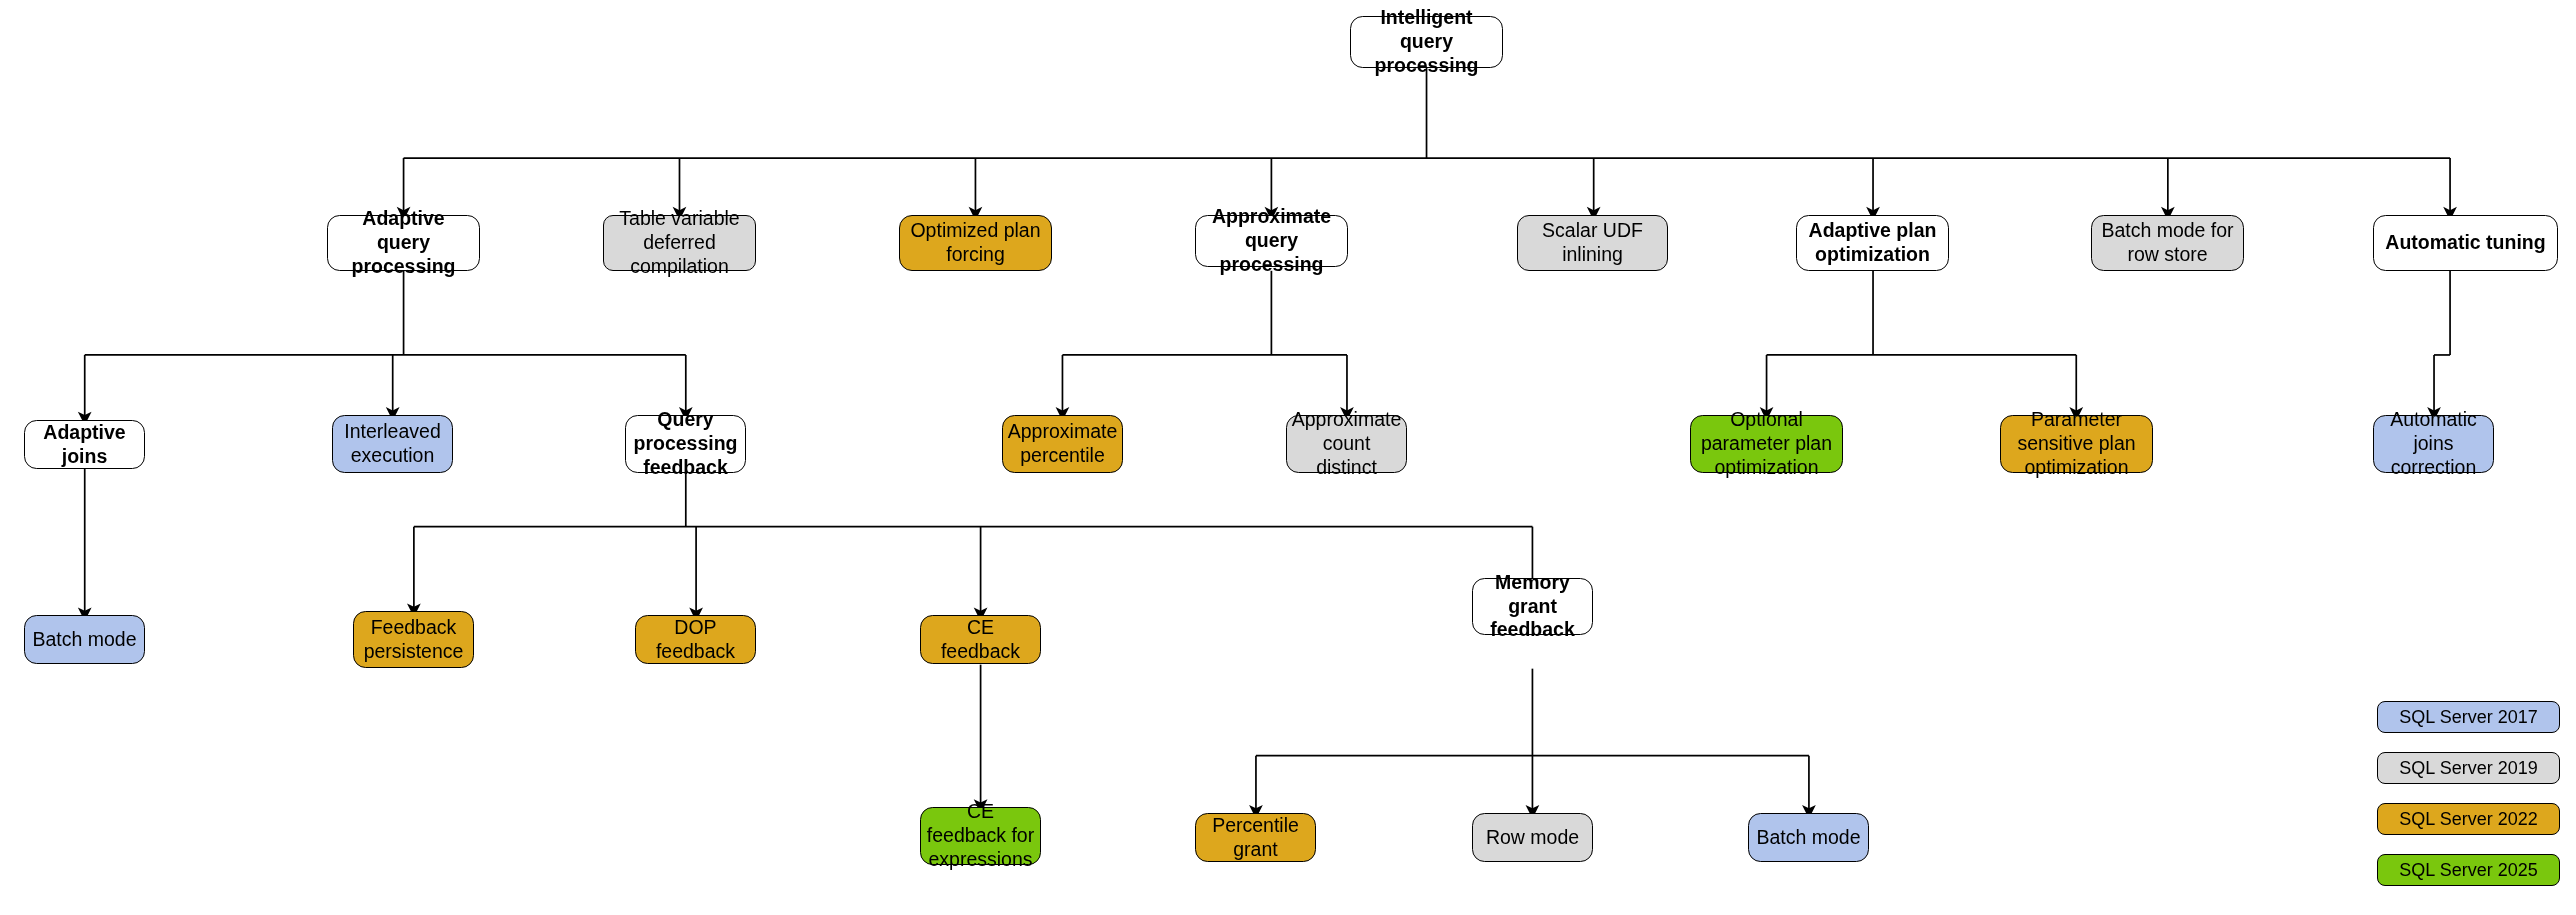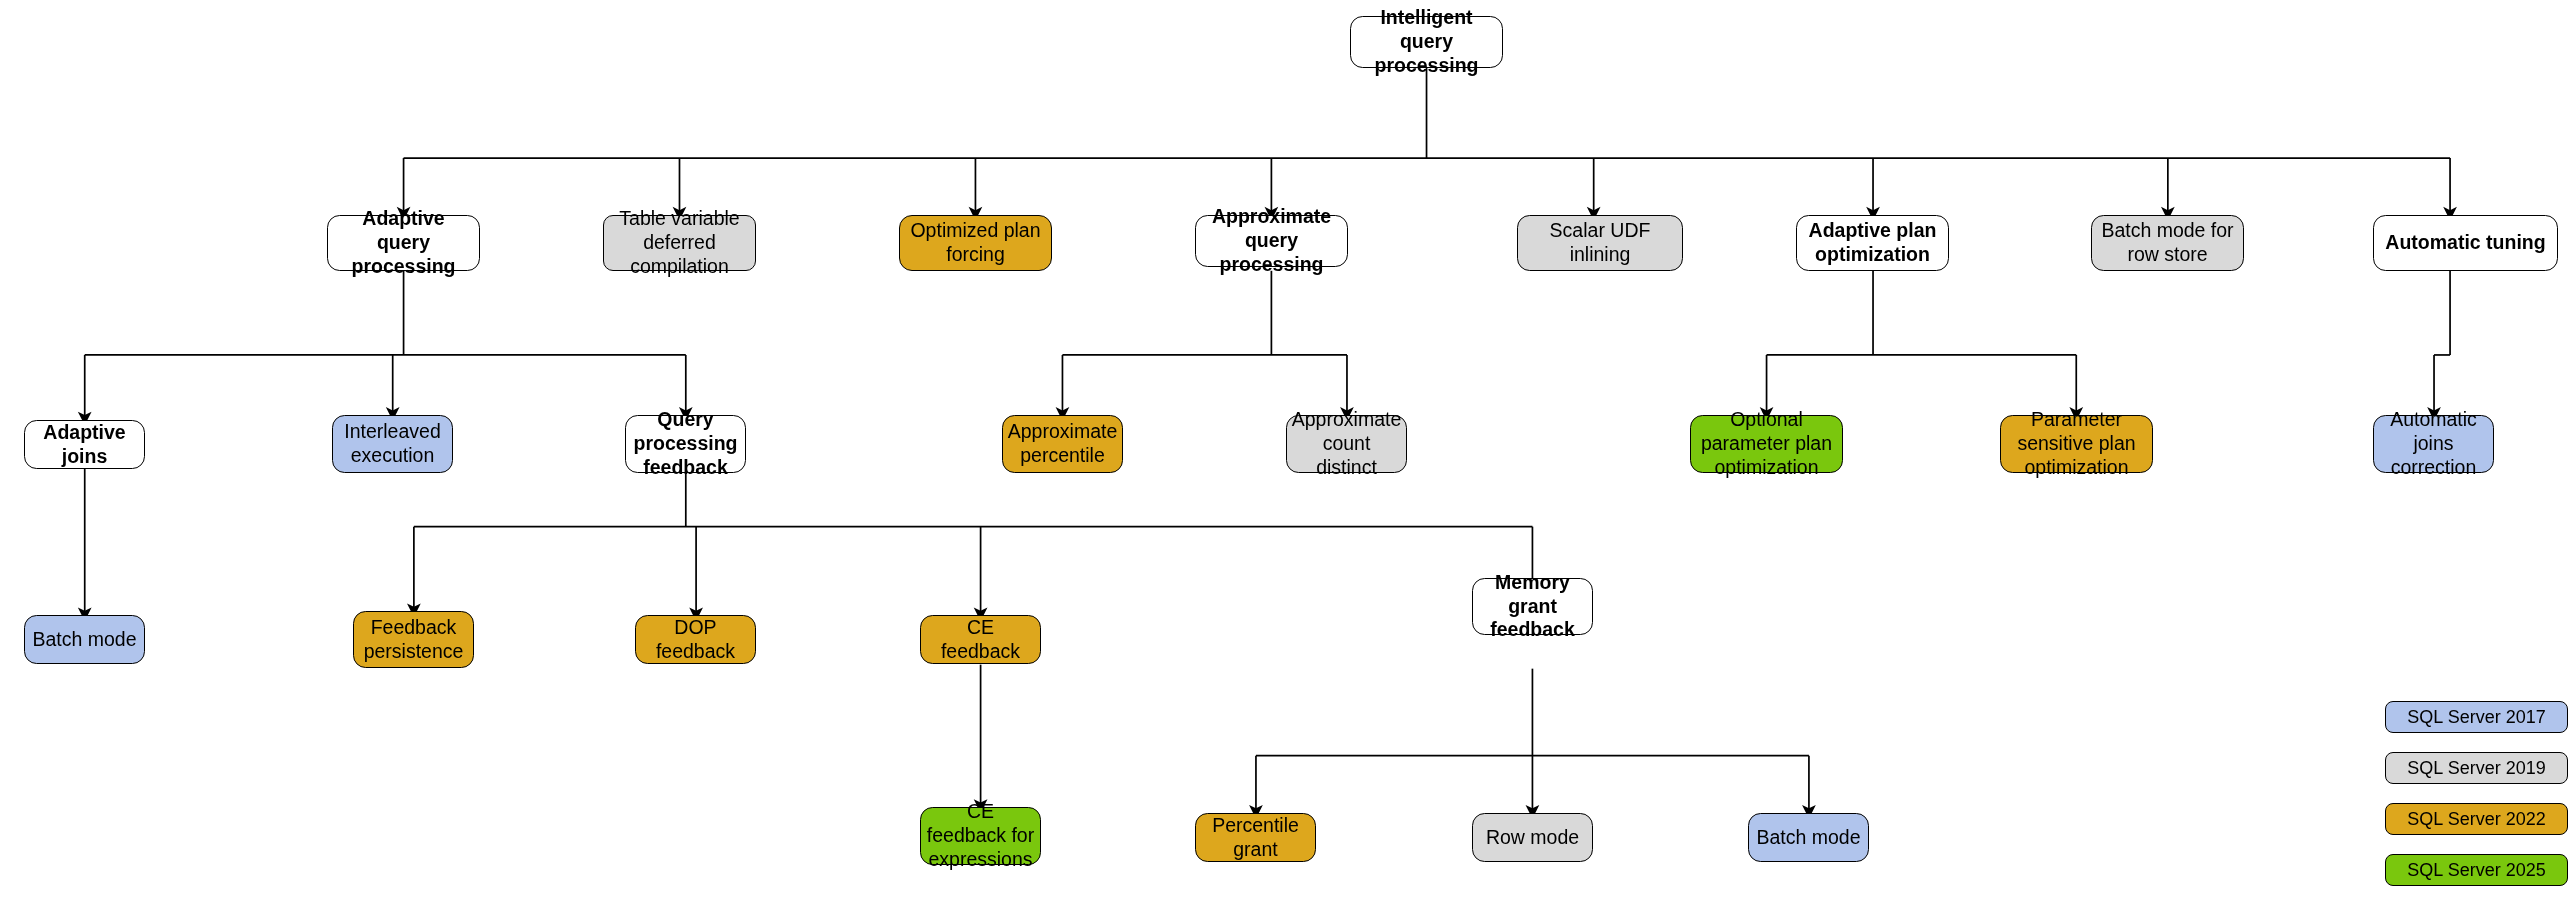--- a/index.html
+++ b/index.html
@@ -32,21 +32,20 @@
     position:absolute;
     box-sizing:border-box;
     border:1.7px solid #000000;
     border-radius:8px;
     display:flex;
     align-items:center;
     justify-content:center;
     font-size:18px;
     color:#000000;
     z-index:3;
-    margin-left:8px;
   }
 </style>
 </head>
 <body>
 
 <div id="canvas">
   <svg id="edges" xmlns="http://www.w3.org/2000/svg" viewBox="0 0 4500 1600">
     <defs>
       <marker id="arrow" markerWidth="10" markerHeight="10" refX="5" refY="5" orient="auto" markerUnits="strokeWidth">
         <path d="M1,1 L9,5 L1,9 L3,5 Z" fill="#000000"></path>
@@ -93,21 +92,21 @@
         <path d="M2677,1320 L2677,1418" stroke="#000000" stroke-width="3" fill="none" marker-end="url(#arrow)"></path>
         <path d="M3160,1320 L3160,1418" stroke="#000000" stroke-width="3" fill="none" marker-end="url(#arrow)"></path>
       </g>
   </svg>
   <div id="nodes-layer">
       <div class="node fill-white" style="left: 1350px; top: 16px; width: 153px; height: 52px;">Intelligent query processing</div>
       <div class="node fill-white" style="left: 327px; top: 215px; width: 153px; height: 56px;">Adaptive query processing</div>
       <div class="node fill-gray" style="left: 603px; top: 215px; width: 153px; height: 56px; border-radius: 10px;">Table variable deferred compilation</div>
       <div class="node fill-orange" style="left: 899px; top: 215px; width: 153px; height: 56px; border-radius: 13px;">Optimized plan forcing</div>
       <div class="node fill-white" style="left: 1195px; top: 215px; width: 153px; height: 52px;">Approximate query processing</div>
-      <div class="node fill-gray" style="left: 1517px; top: 215px; width: 166px; height: 56px;">Scalar UDF inlining</div>
+      <div class="node fill-gray" style="left: 1517px; top: 215px; width: 151px; height: 56px; border-radius: 12px;">Scalar UDF inlining</div>
       <div class="node fill-white" style="left: 1796px; top: 215px; width: 153px; height: 56px;">Adaptive plan optimization</div>
       <div class="node fill-gray" style="left: 2091px; top: 215px; width: 153px; height: 56px;">Batch mode for row store</div>
       <div class="node fill-white" style="left: 2373px; top: 215px; width: 185px; height: 56px;">Automatic tuning</div>
       <div class="node fill-white" style="left: 24px; top: 420px; width: 121px; height: 49px;">Adaptive joins</div>
       <div class="node fill-blue" style="left: 332px; top: 415px; width: 121px; height: 58px;">Interleaved execution</div>
       <div class="node fill-white" style="left: 625px; top: 415px; width: 121px; height: 58px;">Query processing feedback</div>
       <div class="node fill-orange" style="left: 1002px; top: 415px; width: 121px; height: 58px;">Approximate percentile</div>
       <div class="node fill-gray" style="left: 1286px; top: 415px; width: 121px; height: 58px;">Approximate count distinct</div>
       <div class="node fill-green" style="left: 1690px; top: 415px; width: 153px; height: 58px;">Optional parameter plan optimization</div>
       <div class="node fill-orange" style="left: 2000px; top: 415px; width: 153px; height: 58px;">Parameter sensitive plan optimization</div>

